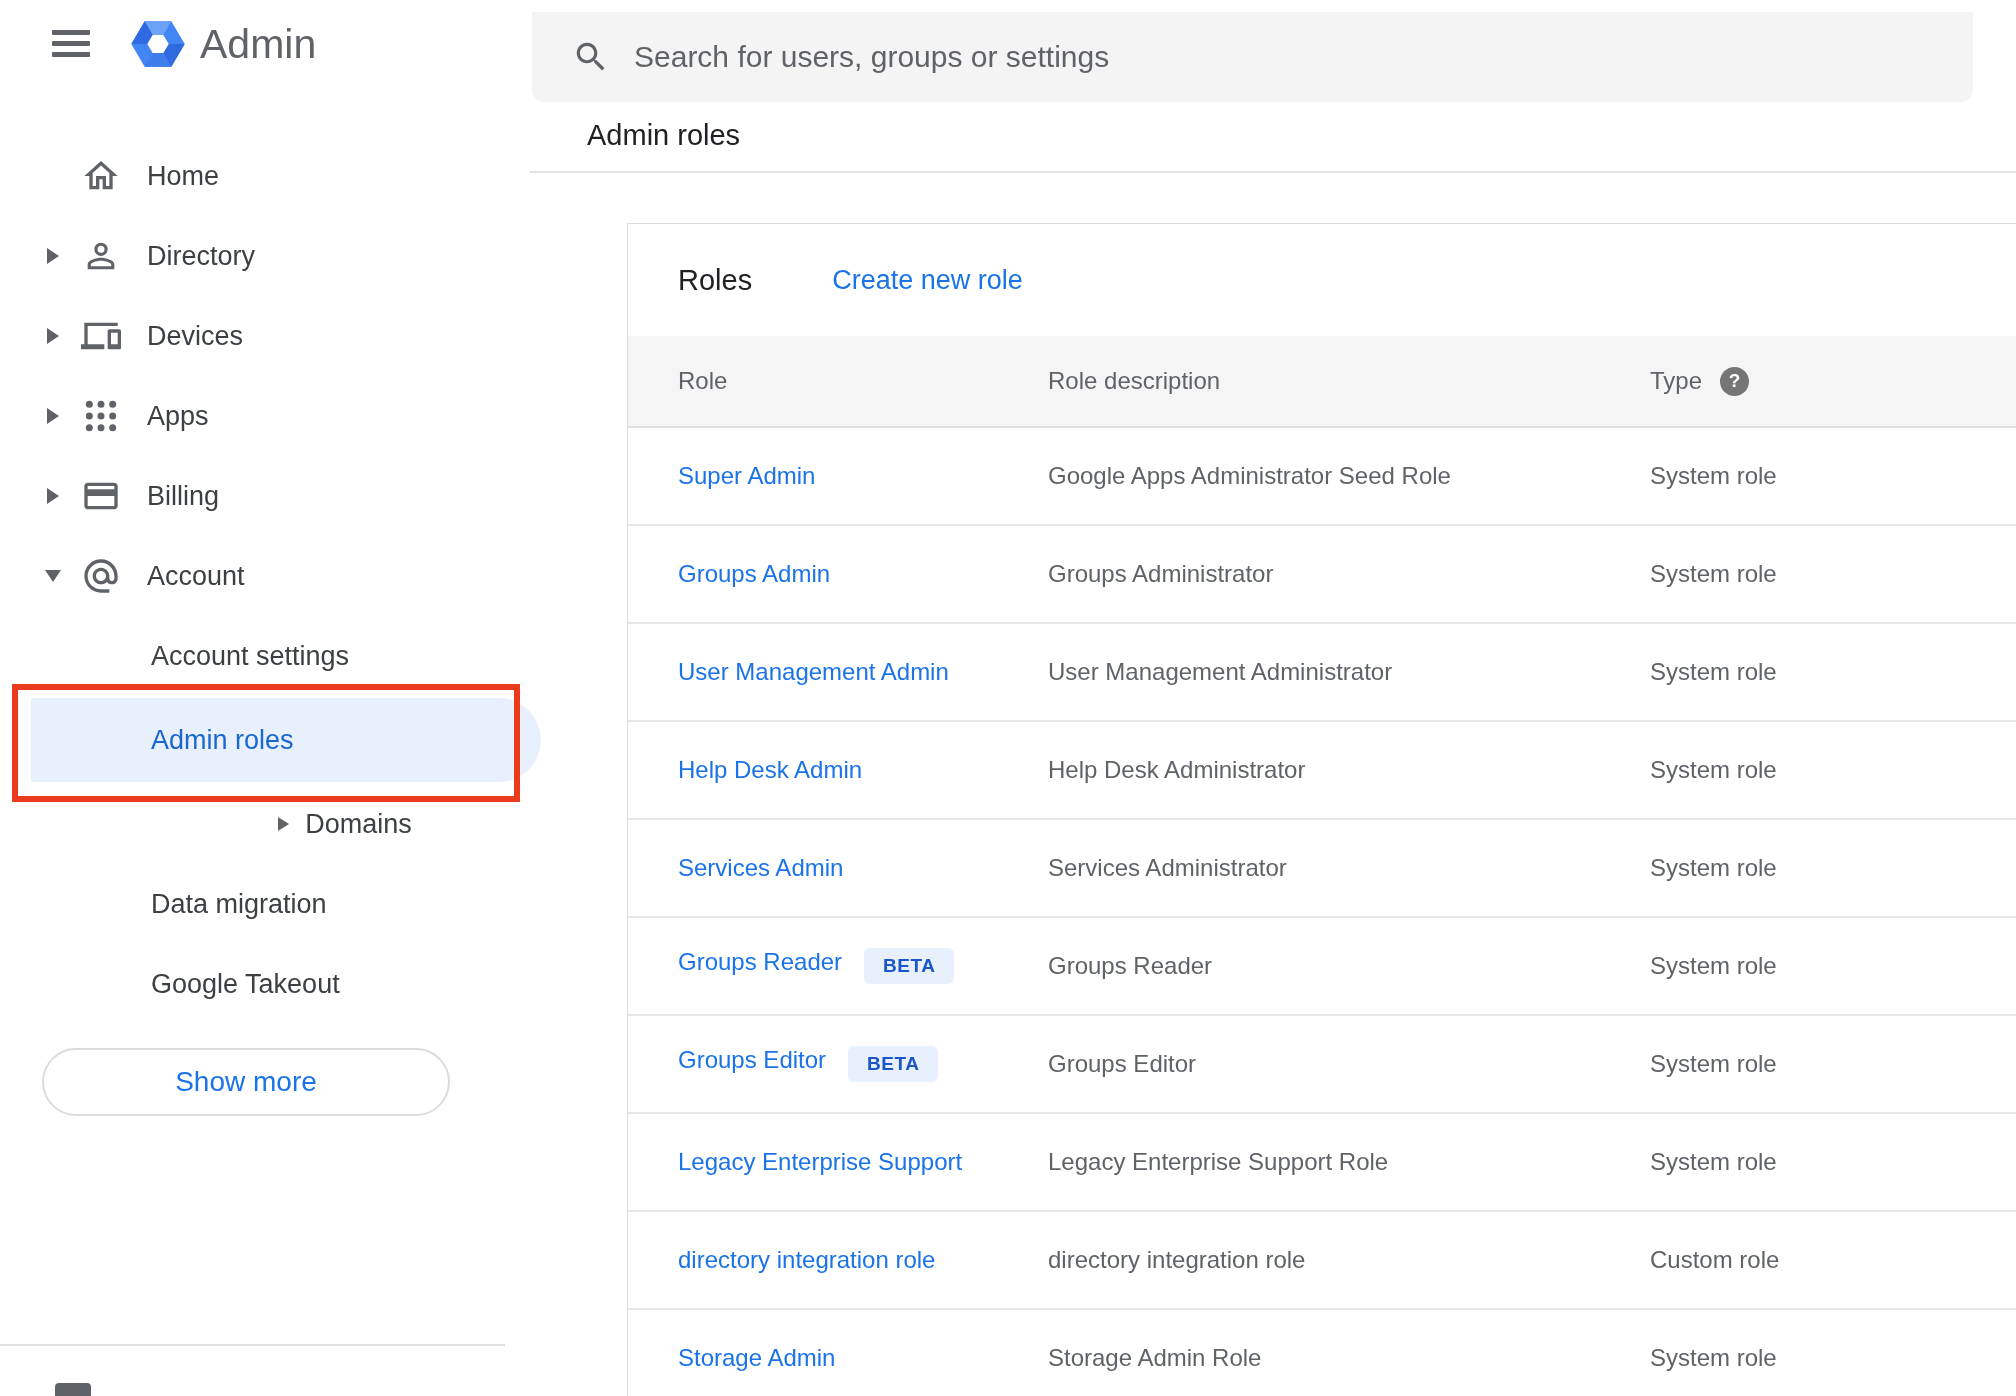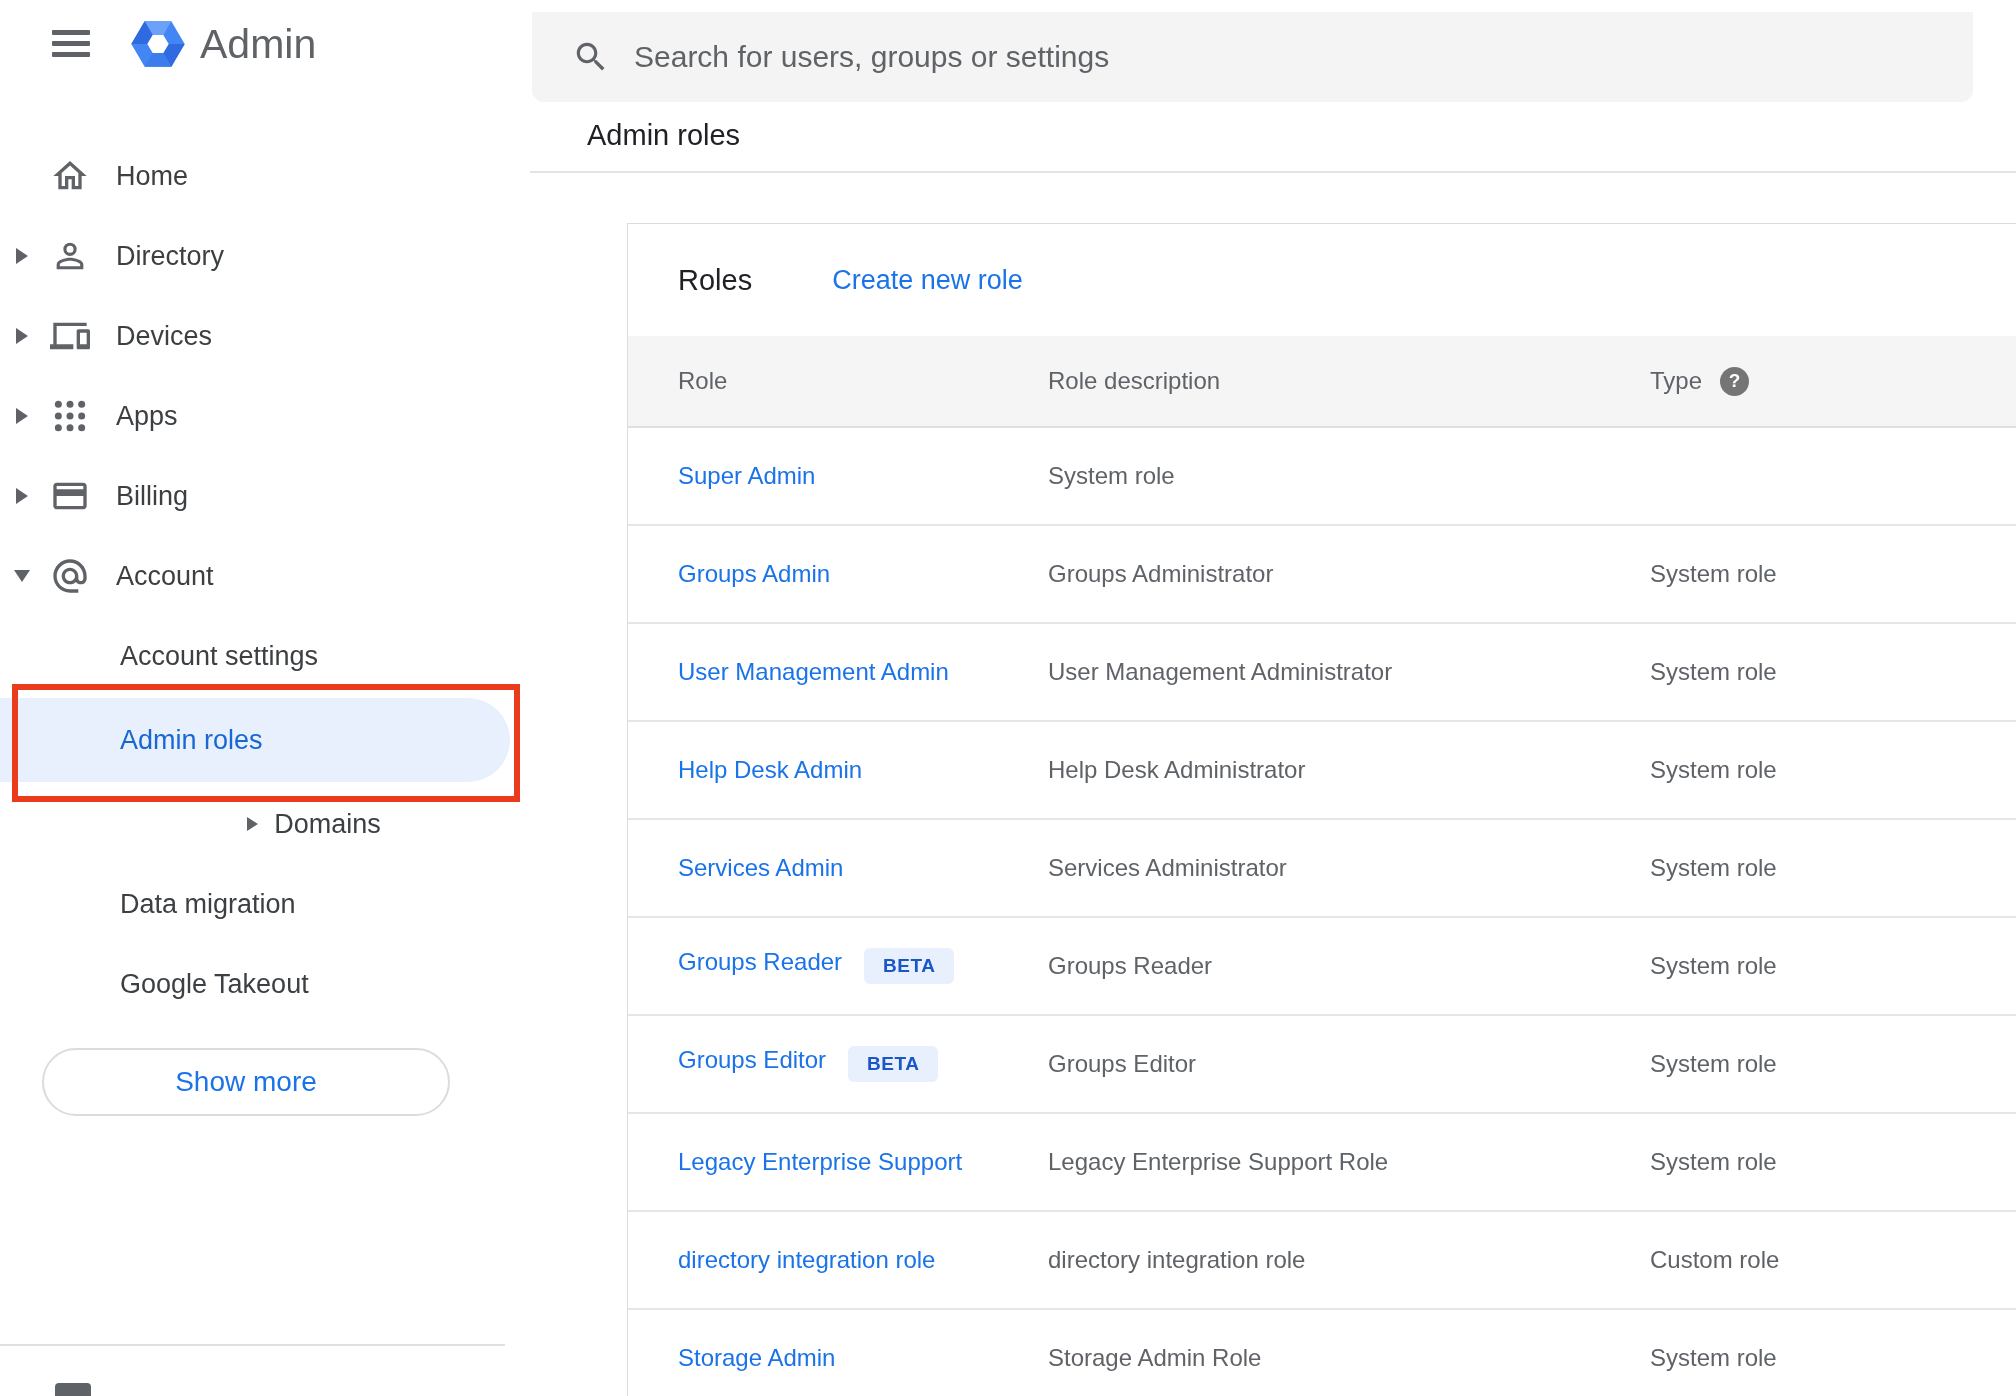--- a/index.html
+++ b/index.html
@@ -19,21 +19,21 @@
   .searchbar .sicon{margin-left:40px;width:38px;height:38px;flex:none;}
   .searchbar .sicon svg{width:38px;height:38px;fill:#5f6368;}
   .search-input{border:none;background:transparent;outline:none;margin-left:22px;
     width:1280px;font-size:30px;color:#3c4043;font-family:"Liberation Sans",sans-serif;}
   .search-input::placeholder{color:#5f6368;opacity:1;}
   .breadcrumb{position:absolute;left:587px;top:119px;font-size:29px;font-weight:500;color:#202124;}
   .content-divider{position:absolute;left:530px;top:171px;width:1486px;height:2px;background:#e3e3e3;}
 
   
   .sidebar{position:absolute;left:0;top:0;width:530px;height:1239px;background:#fff;}
-  .nav{position:absolute;left:0;top:136px;width:530px;}
+  .nav{position:absolute;left:0;top:136px;width:530px;padding-left:31px;}
   .nav-item{height:80px;display:flex;align-items:center;font-size:27px;color:#3c4043;
     cursor:pointer;position:relative;}
   .exp{width:44px;display:flex;justify-content:center;align-items:center;flex:none;}
   .tri-right{width:0;height:0;border-left:12px solid #5f6368;
     border-top:8px solid transparent;border-bottom:8px solid transparent;}
   .tri-down{width:0;height:0;border-top:12px solid #5f6368;
     border-left:8px solid transparent;border-right:8px solid transparent;}
   .nav-icon{width:40px;height:40px;margin-left:6px;flex:none;display:flex;
     align-items:center;justify-content:center;}
   .nav-icon svg{width:40px;height:40px;fill:#5f6368;}
@@ -224,20 +224,21 @@
     <div class="th-type">
       <span>Type</span>
       <span class="help-circle">?</span>
     </div>
   </div>
 
   <div class="trow">
     <div class="role-cell">
         <span class="role-link">Super Admin</span>
       </div>
+    <div class="desc-cell">Google Apps Administrator Seed Role</div>
     <div class="type-cell">System role</div>
   </div>
   <div class="trow">
     <div class="role-cell">
         <span class="role-link">Groups Admin</span>
       </div>
     <div class="desc-cell">Groups Administrator</div>
     <div class="type-cell">System role</div>
   </div>
   <div class="trow">

